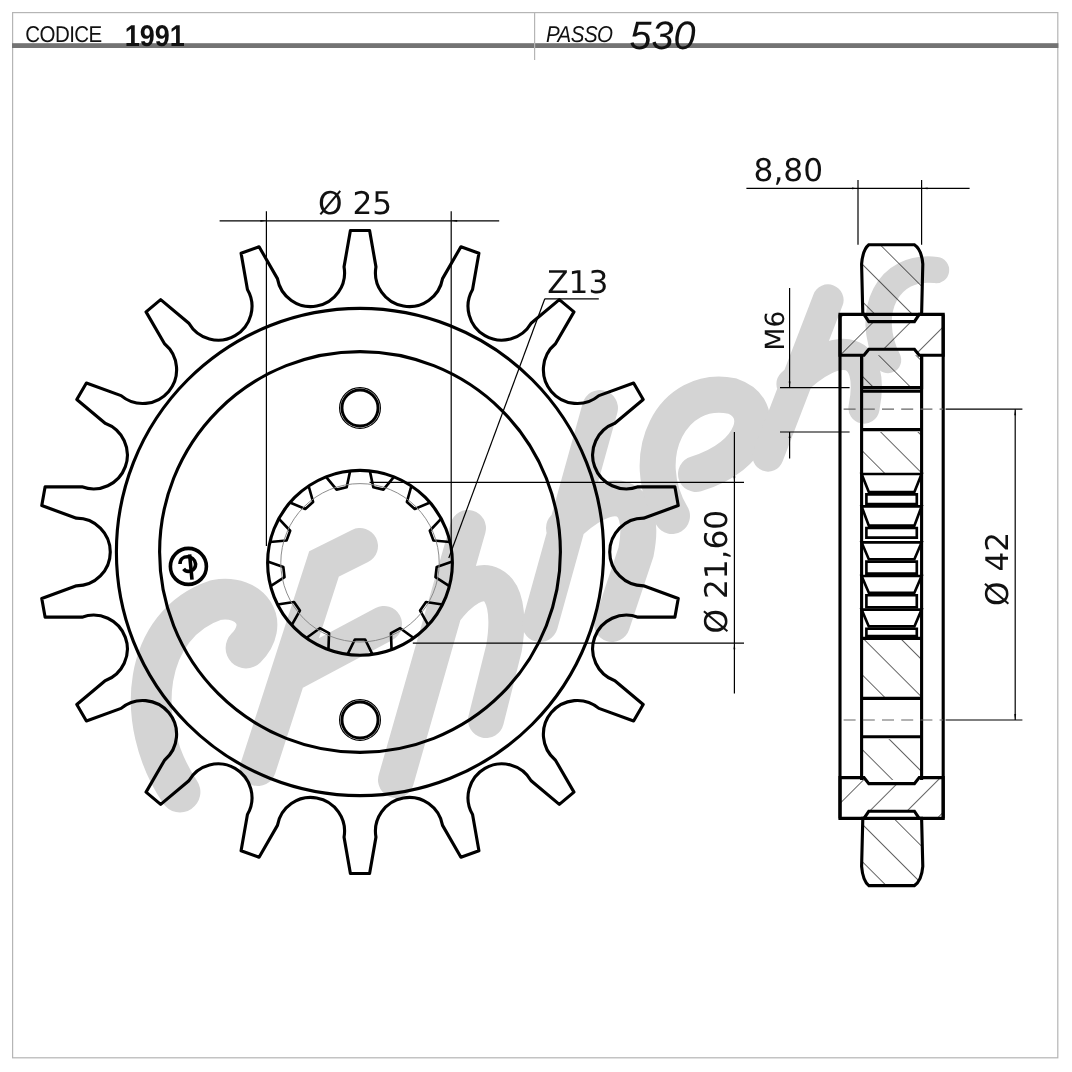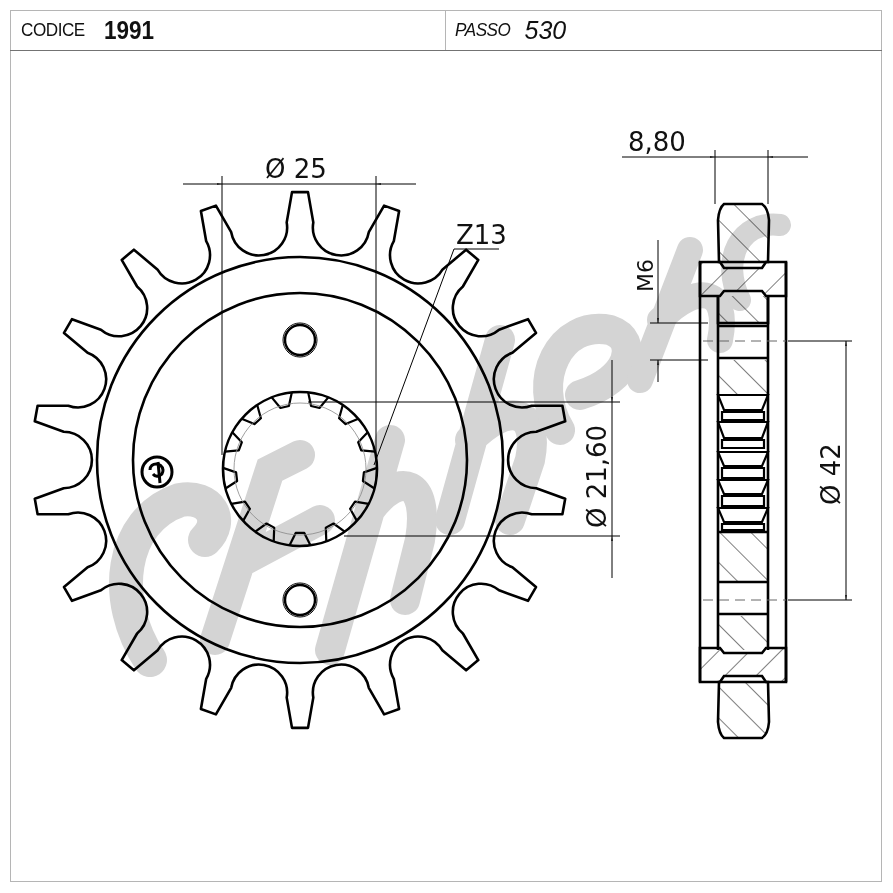--- a/index.html
+++ b/index.html
@@ -1,27 +1,27 @@
 <!DOCTYPE html>
 <html><head>
 <meta charset="utf-8">
 <style>
   html, body { margin: 0; padding: 0; background: #ffffff; }
   body { width: 893px; height: 893px; position: relative; overflow: hidden;
          font-family: "Liberation Sans", sans-serif; }
   .frame { position: absolute; left: 10px; top: 10px; width: 872px; height: 872px;
            border: 1px solid #b5b5b5; box-sizing: border-box; }
-  .header { position: absolute; left: 10px; top: 10px; width: 872px; height: 41px;
-            border-bottom: 1px solid #737373; box-sizing: border-box; }
+  .header { position: absolute; left: 10px; top: 10px; width: 872px; height: 30px;
+            border-bottom: 4px solid #737373; box-sizing: border-box; }
   .cell { position: absolute; top: 0; height: 40px; display: flex; align-items: center; }
   .cell.left { left: 0; width: 436px; border-right: 1px solid #b5b5b5; box-sizing: border-box; padding-left: 11px; }
   .cell.right { left: 436px; width: 436px; padding-left: 9px; box-sizing: border-box; font-style: italic; }
   .lbl { font-size: 19px; color: #111; letter-spacing: -0.5px; transform: scaleX(0.9); transform-origin: left center; display: inline-block; }
   .val-bold { font-size: 25px; font-weight: bold; color: #111; margin-left: -2px; transform: scaleX(0.9); transform-origin: left center; display: inline-block; }
-  .val { font-size: 25px; color: #111; margin-left: -4px; }
+  .val { font-size: 33px; color: #111; margin-left: -4px; }
   svg { position: absolute; left: 0; top: 0; }
   .dim-text { font-family: "DejaVu Sans", sans-serif; font-size: 26px; fill: #111; }
 </style>
 </head>
 <body>
 
 <div class="frame"></div>
 
 <div class="header">
   <div class="cell left">

